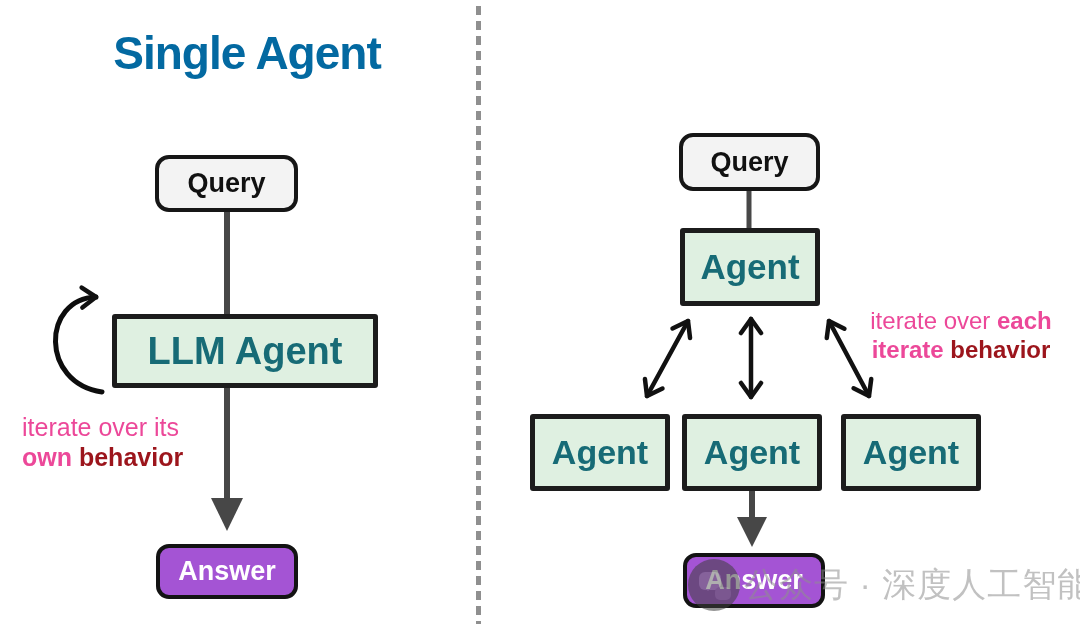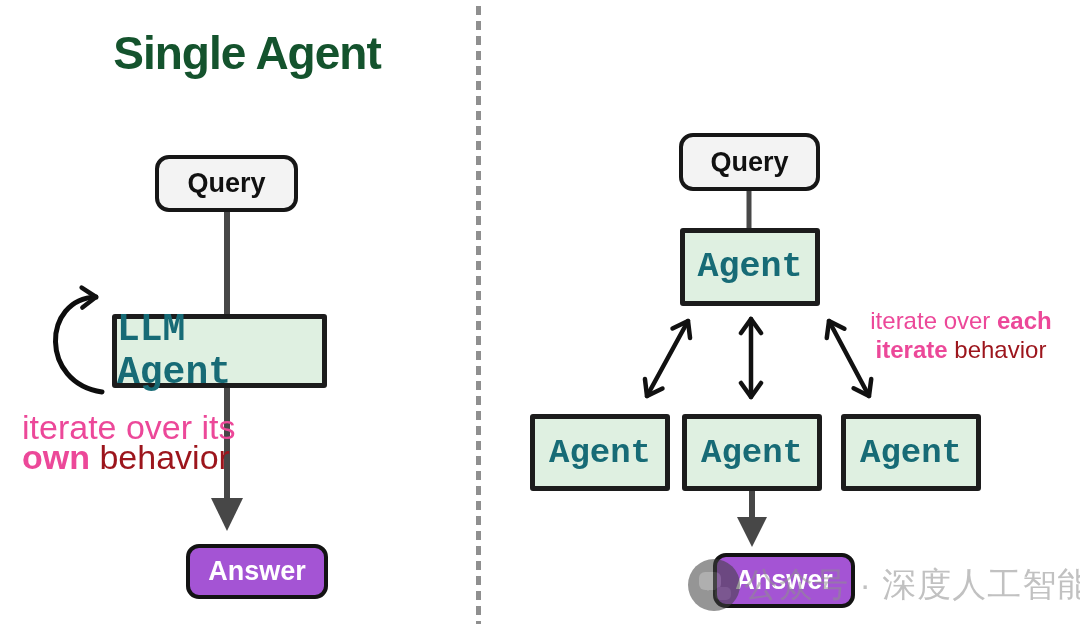--- a/index.html
+++ b/index.html
@@ -2,58 +2,58 @@
 <html><head>
 <meta charset="utf-8">
 <style>
   html,body{margin:0;padding:0;background:#ffffff;}
   .canvas{
     position:relative;width:1080px;height:630px;background:#ffffff;overflow:hidden;
     font-family:"Liberation Sans", sans-serif;
   }
   .title{
     position:absolute;text-align:center;font-weight:bold;font-size:46px;
-    letter-spacing:-1px;color:#14532d;
+    letter-spacing:-1px;color:#0369a1;
   }
   .title-left{left:8px;top:26px;width:478px;}
   .title-right{left:478px;top:31px;width:580px;}
   .divider{
     position:absolute;left:476px;top:6px;width:5px;height:618px;
     background:repeating-linear-gradient(to bottom,#8f8f8f 0 9px,transparent 9px 15px);
   }
   .box{
     position:absolute;display:flex;align-items:center;justify-content:center;
     box-sizing:border-box;font-weight:bold;
   }
   .pill{
     background:#f3f3f3;border:4px solid #161616;border-radius:14px;
     font-size:27px;color:#111111;
   }
   .green{
-    background:#dff0e1;border:5px solid #1c1c1c;border-radius:3px;color:#176b76;font-family:Liberation Mono, monospace;
+    background:#dff0e1;border:5px solid #1c1c1c;border-radius:3px;color:#176b76;
   }
   .purple{
     background:#a454d4;border:4px solid #131313;border-radius:13px;
-    font-size:27px;color:#ffffff;margin-left:30px;
+    font-size:27px;color:#ffffff;
   }
   .query-left{left:155px;top:155px;width:143px;height:57px;}
-  .llm-agent-box{left:112px;top:314px;width:215px;height:74px;font-size:38px;}
+  .llm-agent-box{left:112px;top:314px;width:266px;height:74px;font-size:38px;}
   .answer-left{left:156px;top:544px;width:142px;height:55px;}
   .query-right{left:679px;top:133px;width:141px;height:58px;}
   .agent-top{left:680px;top:228px;width:140px;height:78px;font-size:35px;}
   .agent-a{left:530px;top:414px;width:140px;height:77px;font-size:34px;}
   .agent-b{left:682px;top:414px;width:140px;height:77px;font-size:34px;}
   .agent-c{left:841px;top:414px;width:140px;height:77px;font-size:34px;}
   .answer-right{left:683px;top:553px;width:142px;height:55px;}
   .overlay{position:absolute;left:0;top:0;}
-  .note{position:absolute;font-size:34px;line-height:30px;}
+  .note{position:absolute;font-size:25px;line-height:30px;}
   .note-left{left:22px;top:412px;text-align:left;}
   .note-right{left:855px;top:306px;width:212px;text-align:center;font-size:24px;line-height:29px;}
   .red-reg{color:#ec4899;font-weight:normal;margin-top:16px;}
-  .red-bold{color:#9c151c;font-weight:normal;}
+  .red-bold{color:#9c151c;font-weight:bold;}
   .black-bold{color:#ec4899;font-weight:bold;}
   .watermark{
     position:absolute;left:688px;top:559px;display:flex;align-items:center;
     opacity:0.55;z-index:6;pointer-events:none;
   }
   .wm-logo{
     position:relative;width:52px;height:52px;border-radius:50%;background:#3f3f3f;flex:0 0 auto;
   }
   .wm-logo .bubble{
     position:absolute;left:11px;top:13px;width:22px;height:18px;border-radius:6px;background:#6e6e6e;

